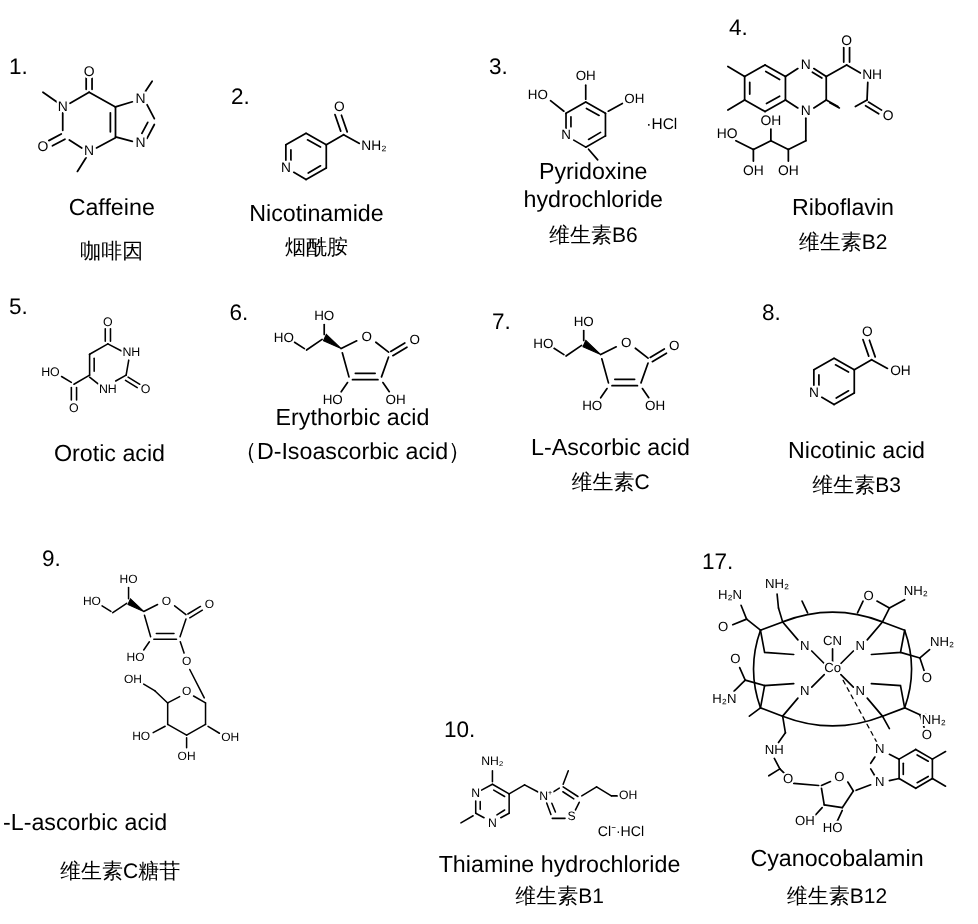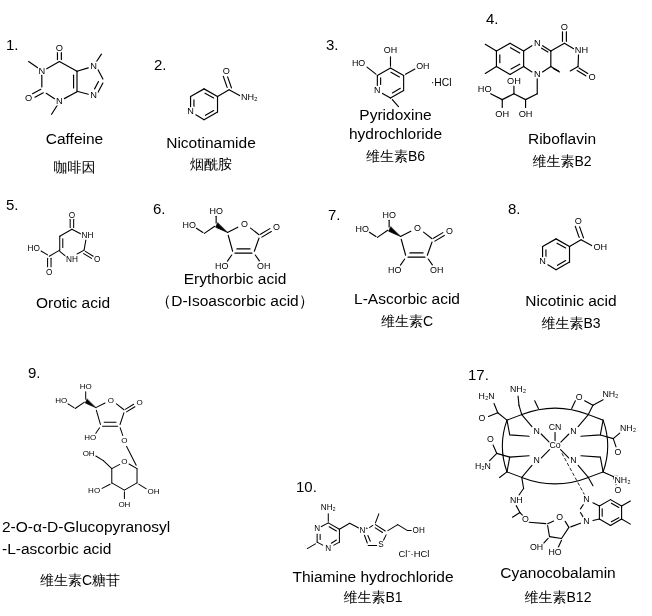--- a/index.html
+++ b/index.html
@@ -321,21 +321,20 @@
       <text x="71.5" y="76.5">HO</text>
       <text x="112" y="80">O</text>
       <text x="66" y="15">HO</text>
       <text x="37" y="32.5">HO</text>
       <text x="112" y="104">O</text>
       <text x="69.5" y="94.5">OH</text>
       <text x="76" y="139.5">HO</text>
       <text x="112" y="155.5">OH</text>
       <text x="146.5" y="140.5">OH</text>
     </svg>
-    <div class="name la" style="top:158px">2-O-α-D-Glucopyranosyl</div>
     <div class="name la" style="top:180px">-L-ascorbic acid</div>
     <div class="name cn la cn-indent" style="top:212px">维生素C糖苷</div>
   </div>
 
   <div class="card" style="left:264px;top:468px;width:218px;height:145px">
     <div class="num" style="left:32px;top:10px">10.</div>
     <svg style="left:28px;top:18px" width="172" height="90" viewBox="0 0 200 105">
       <g>
         <line x1="42" y1="43" x2="55" y2="50.5"></line>
           <line x1="55" y1="50.5" x2="55" y2="65.5"></line>

